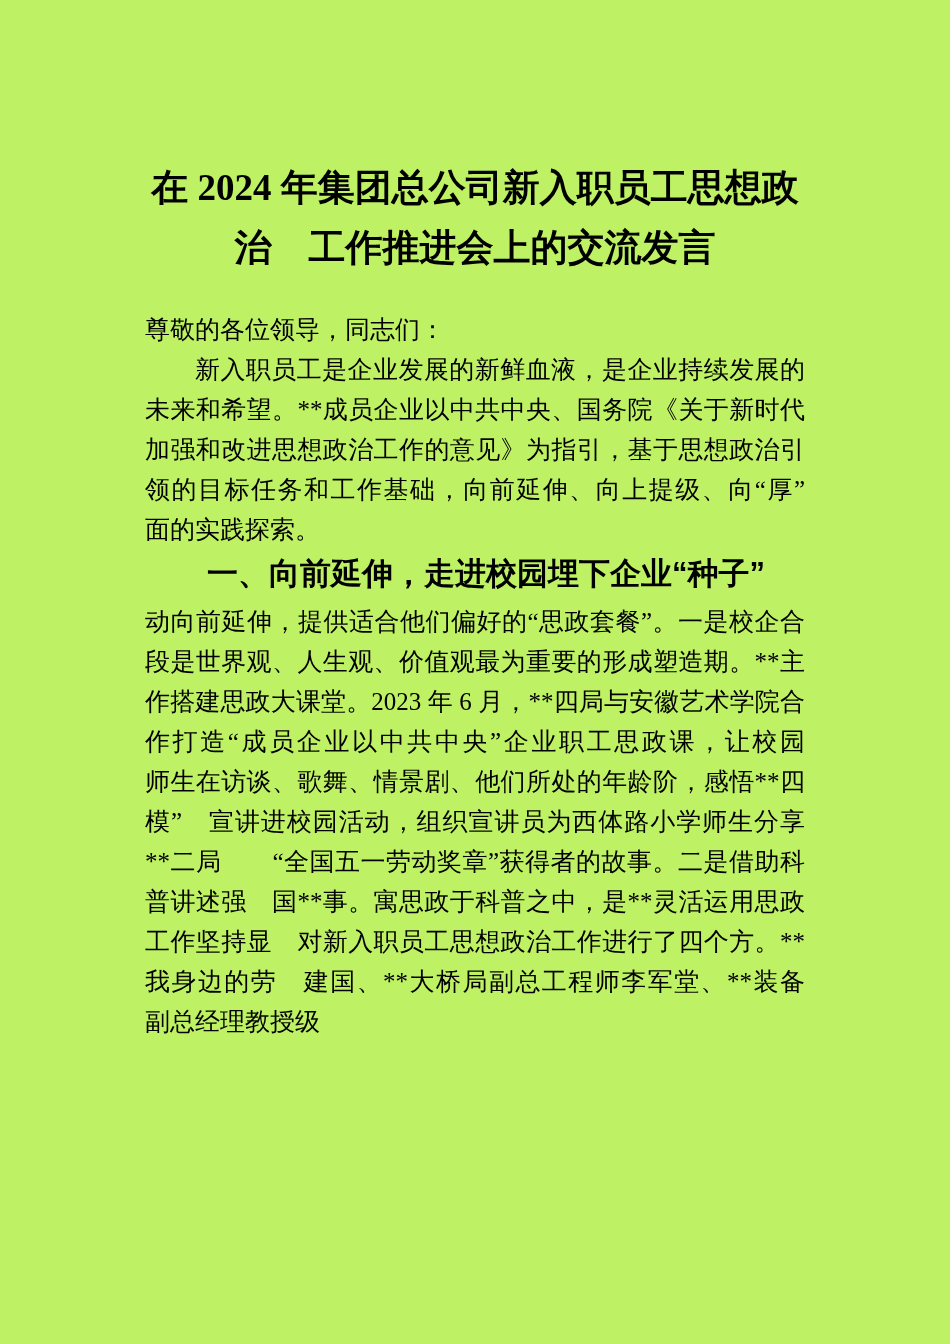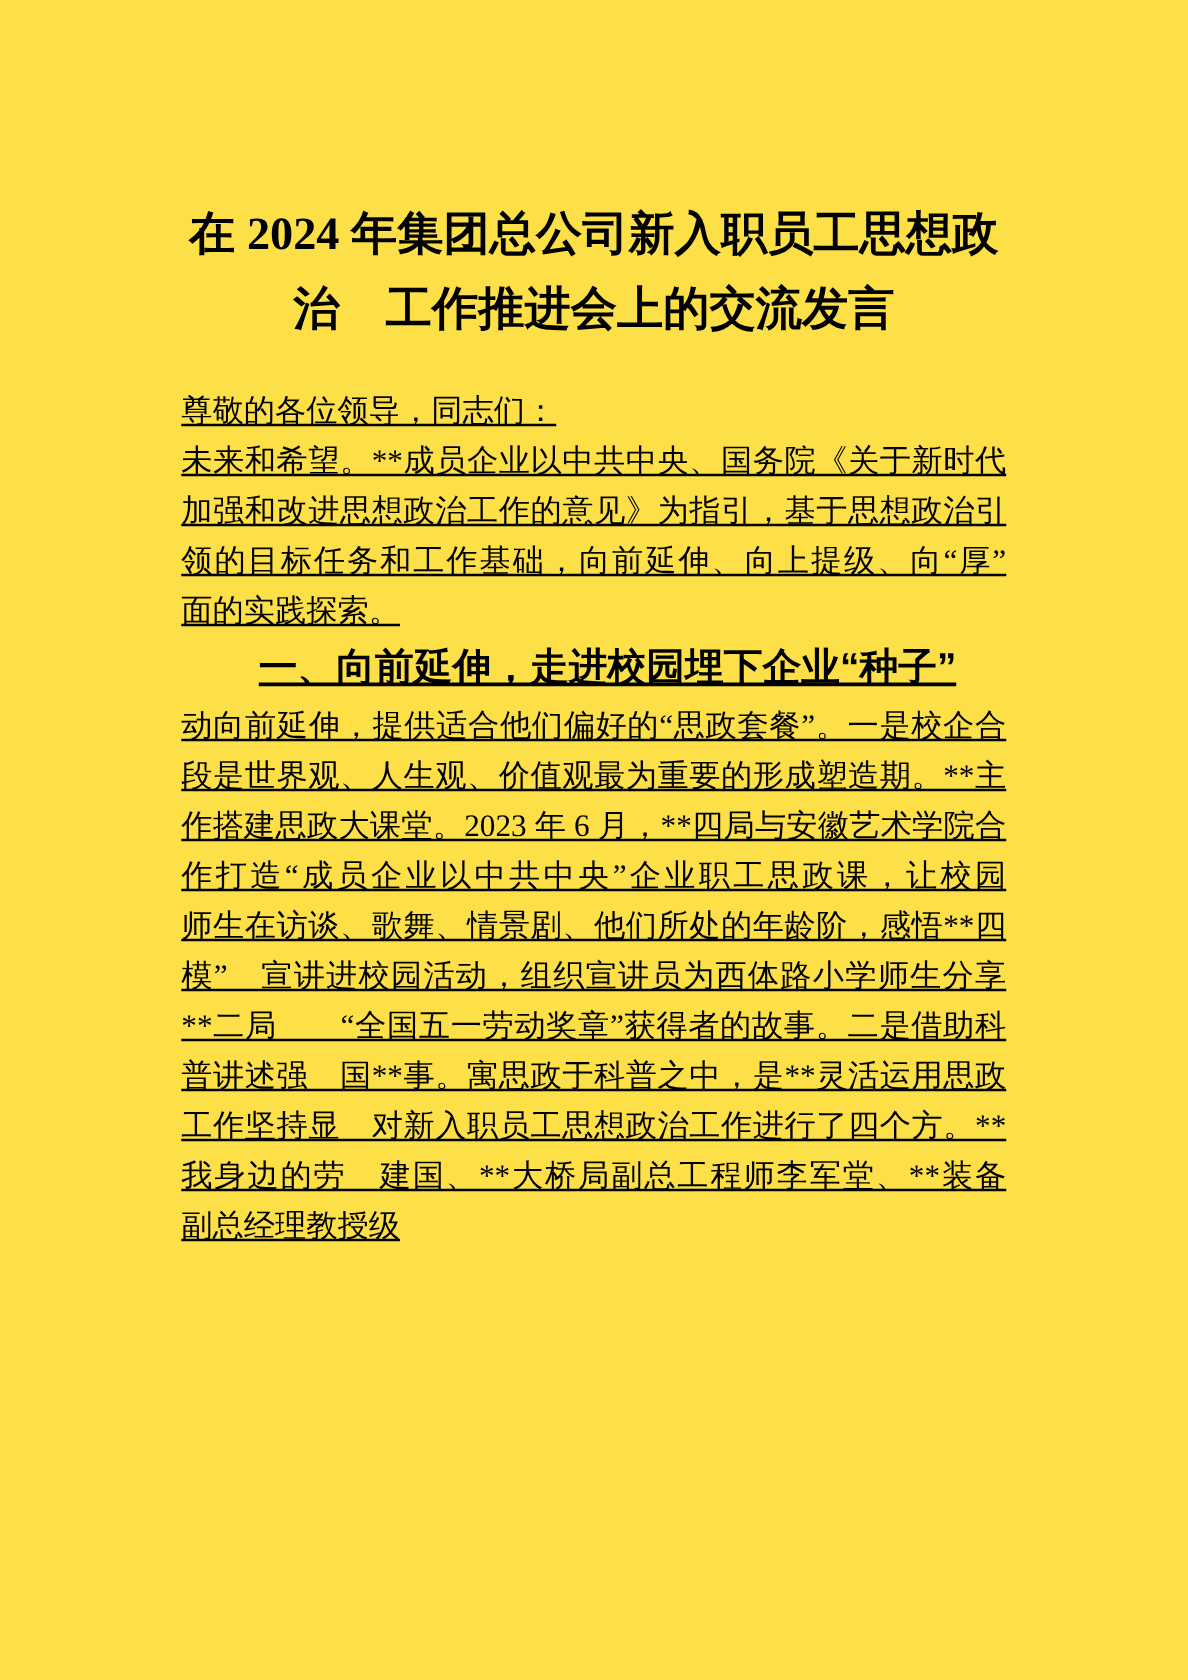--- a/index.html
+++ b/index.html
@@ -27,49 +27,49 @@
   }
   .title .title-line { white-space: pre; }
   .doc-body { width: 660px; }
   .block { margin: 0; }
   .line {
     font-size: 25px;
     line-height: 40px;
     text-align: justify;
     text-align-last: left;
     white-space: pre-wrap;
-    text-decoration: underline;
   }
   .line.full {
     text-align-last: justify;
   }
   .line.indent { text-indent: 2em; }
   .block.heading .line {
     font-family: "Liberation Sans", "DejaVu Sans", sans-serif;
     font-weight: 700;
     font-size: 31px;
     line-height: 44px;
     margin: 2px 0 6px 0;
     text-align-last: left;
   }
   .block.salutation .line { text-align-last: left; }
 </style>
 </head>
 <body>
 
-<div class="page" style="background: #fde047; color: rgb(0, 0, 0);">
+<div class="page" style="background: #bef264; color: rgb(0, 0, 0);">
   <h1 class="title">
     <div class="title-line">在 2024 年集团总公司新入职员工思想政</div>
     <div class="title-line">治　工作推进会上的交流发言</div>
   </h1>
   <div class="doc-body" id="doc-body">
       <div class="block salutation">
         <div class="line">尊敬的各位领导，同志们：</div>
       </div>
       <div class="block body">
+        <div class="line full indent">新入职员工是企业发展的新鲜血液，是企业持续发展的</div>
         <div class="line full">未来和希望。**成员企业以中共中央、国务院《关于新时代</div>
         <div class="line full">加强和改进思想政治工作的意见》为指引，基于思想政治引</div>
         <div class="line full">领的目标任务和工作基础，向前延伸、向上提级、向“厚”</div>
         <div class="line">面的实践探索。</div>
       </div>
       <div class="block heading">
         <div class="line indent">一、向前延伸，走进校园埋下企业“种子”</div>
       </div>
       <div class="block body">
         <div class="line full">动向前延伸，提供适合他们偏好的“思政套餐”。一是校企合</div>

